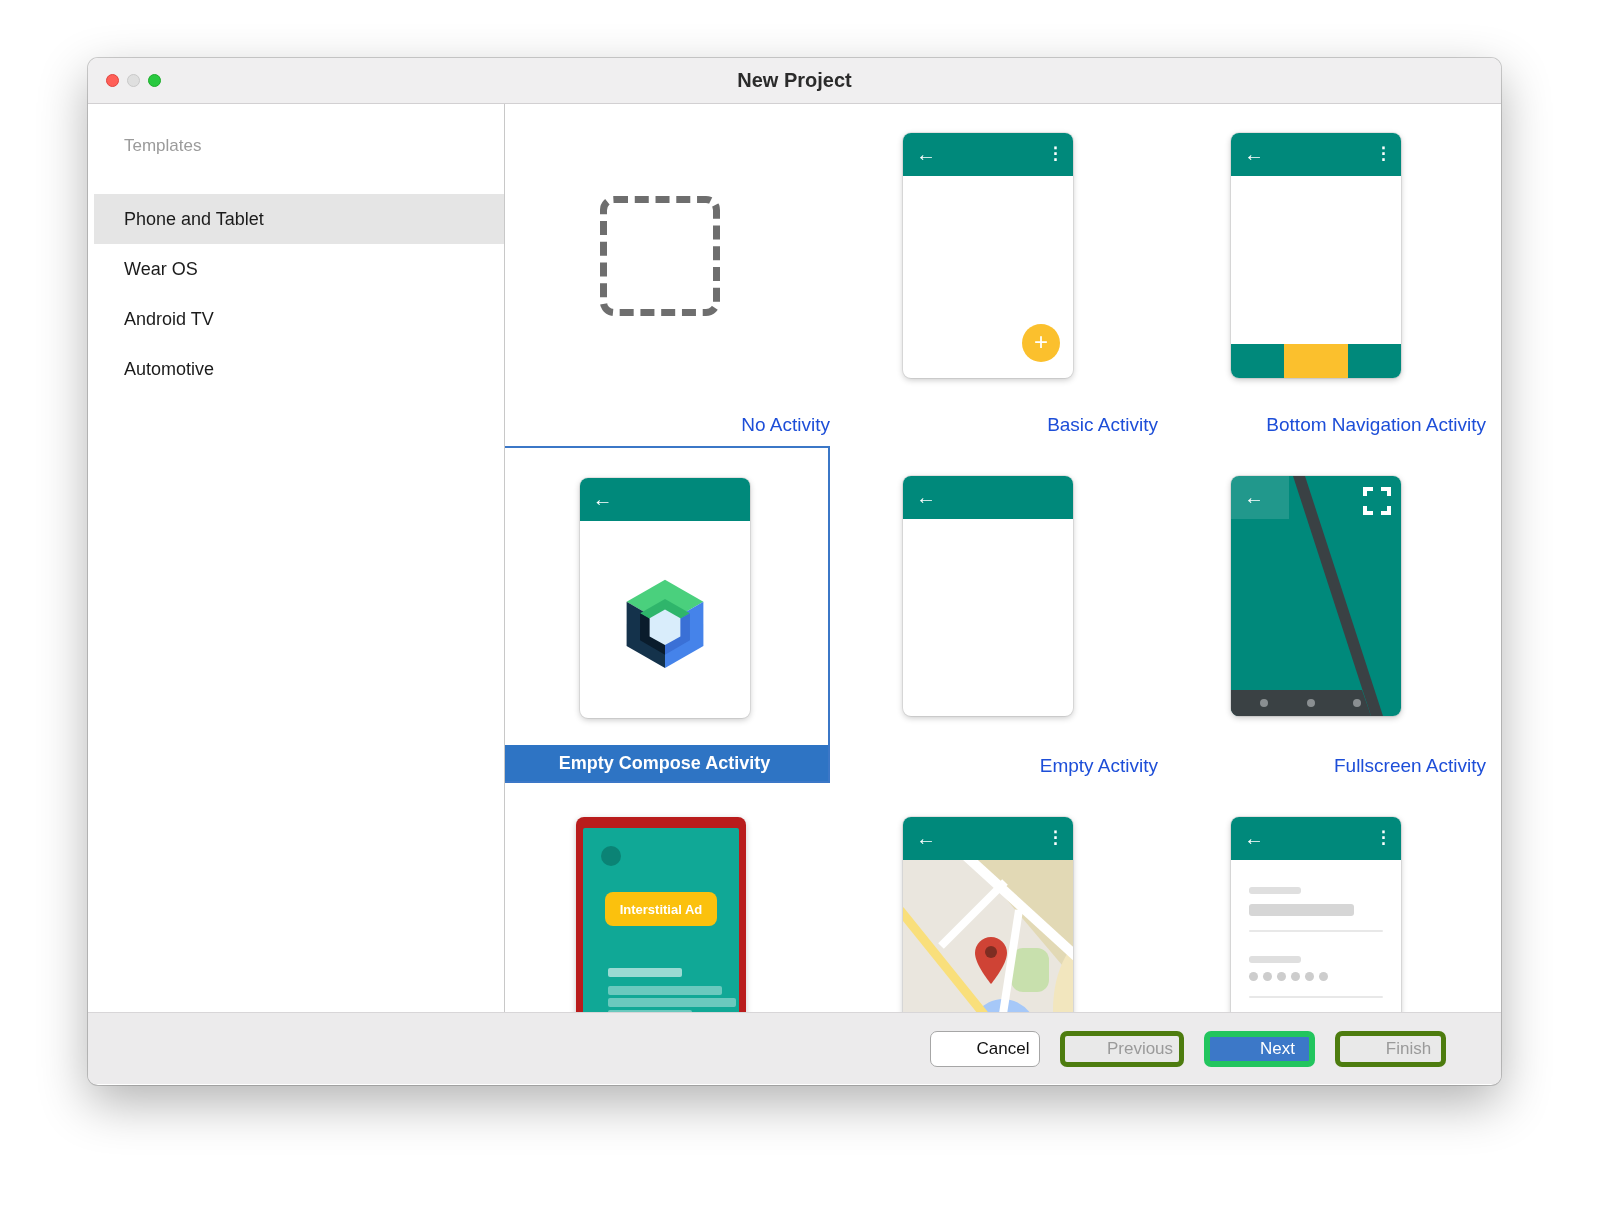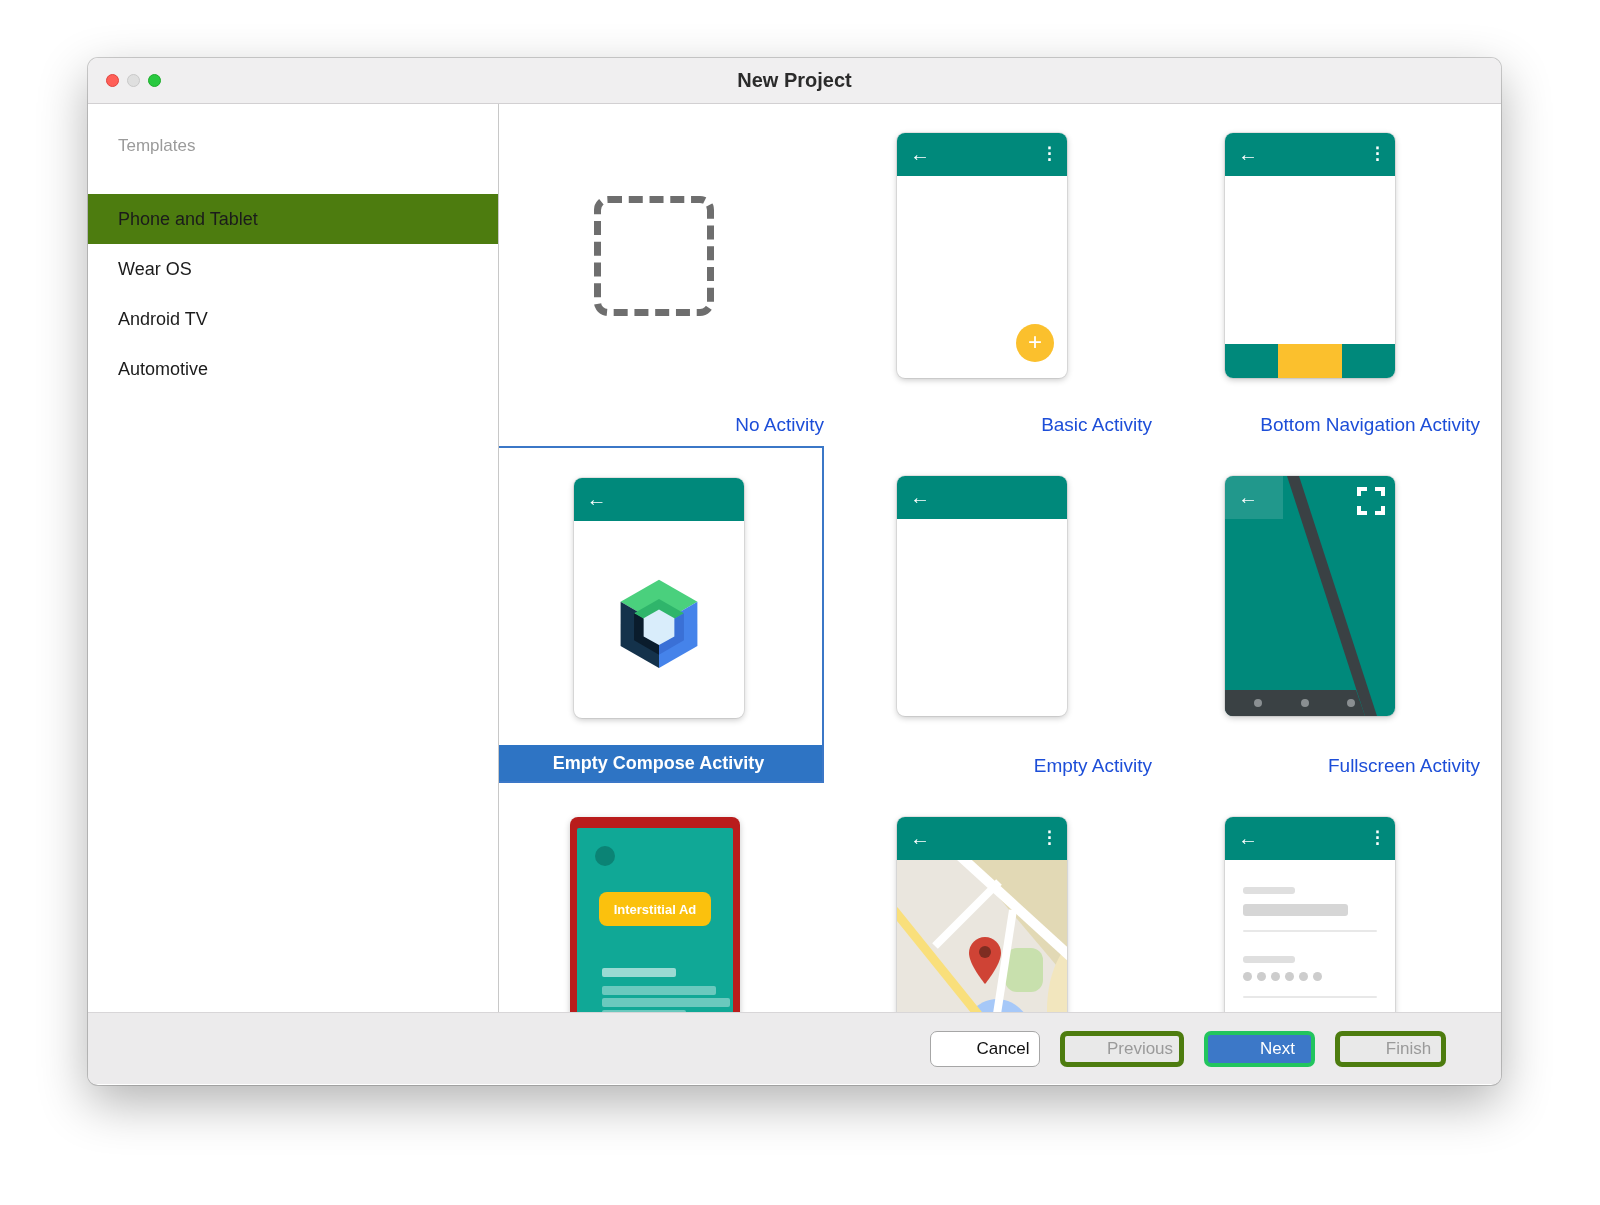--- a/index.html
+++ b/index.html
@@ -13,29 +13,29 @@
 
   .titlebar { height:46px; background:#f0eff0; border-bottom:1px solid #d2d0d2;
               display:flex; align-items:center; justify-content:center; position:relative; }
   .traffic { position:absolute; left:18px; top:0; height:100%; display:flex; align-items:center; gap:8px; }
   .tl { width:13px; height:13px; border-radius:50%; }
   .tl.red   { background:#ff5f57; border:1px solid #e0443e; }
   .tl.gray  { background:#dfdfdf; border:1px solid #c9c9c9; }
   .tl.green { background:#29c940; border:1px solid #1dad2b; }
   .title { font-size:20px; font-weight:bold; color:#2b2b2b; }
 
-  .body-row { display:flex; height:908px; }
+  .body-row { display:flex; height:908px;margin-left:6px; }
 
   
   .sidebar { width:411px; border-right:1px solid #c8c8c8; background:#fff; flex:none; }
   .sidebar-header { margin:30px 0 0 30px; font-size:17px; line-height:24px; color:#9b9b9b; }
   .sidebar-list { margin-top:36px; }
   .side-item { height:50px; display:flex; align-items:center; padding-left:30px;
                font-size:18px; color:#1b1b1b; cursor:default; }
-  .side-item.selected { background:#4d7c0f; }
+  .side-item.selected { background:#e5e5e5; }
 
   
   .main { position:relative; flex:1; background:#fff; overflow:hidden; }
 
   .cell-label { position:absolute; width:340px; text-align:right; font-size:19px; color:#1d4ed8; }
 
   .phone { position:absolute; width:170px; background:#fff; border-radius:8px; overflow:hidden;
            box-shadow:0 0 0 1px rgba(0,0,0,.07), 0 2px 6px rgba(0,0,0,.22); }
   .phone.h1 { height:245px; }
   .phone.h2 { height:240px; }
@@ -82,21 +82,21 @@
   .pw-dots i { width:9px; height:9px; border-radius:50%; background:#cdcdcd; }
 
   
   .footer { height:72px; background:#ecebec; border-top:1px solid #d8d6d8;
             display:flex; align-items:center; justify-content:flex-end; gap:20px; padding-right:55px; }
   .btn { height:36px; border-radius:7px; font-size:17px; font-family:"Liberation Sans",sans-serif;
          display:flex; align-items:center; justify-content:center;padding-left:36px; }
   .btn-cancel { width:110px; background:#fff; border:1px solid #a6a6a6; color:#111; }
   .btn-disabled { border:5px solid #4d7c0f; background:#e9e9e9; color:#9a9a9a; }
   .btn-prev { width:124px; }
-  .btn-next { width:111px; background:#3c78c8; border:4px solid #22c55e; color:#fff; }
+  .btn-next { width:111px; background:#3c78c8; border:6px solid #22c55e; color:#fff; }
   .btn-finish { width:111px; }
 </style>
 </head>
 <body>
 
 <div class="window">
 
   <div class="titlebar">
     <div class="traffic">
       <span class="tl red"></span>

